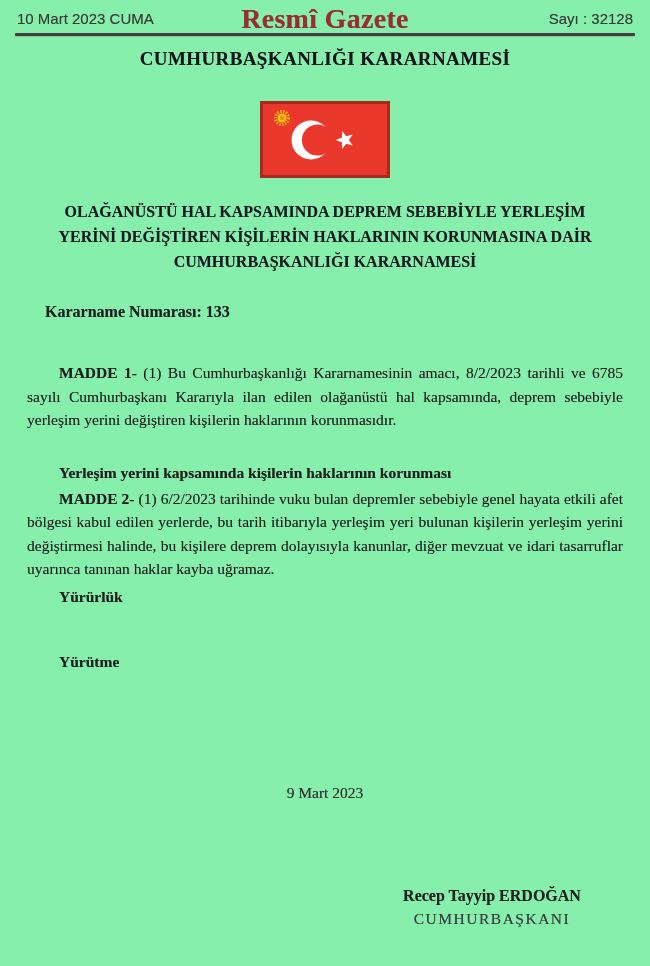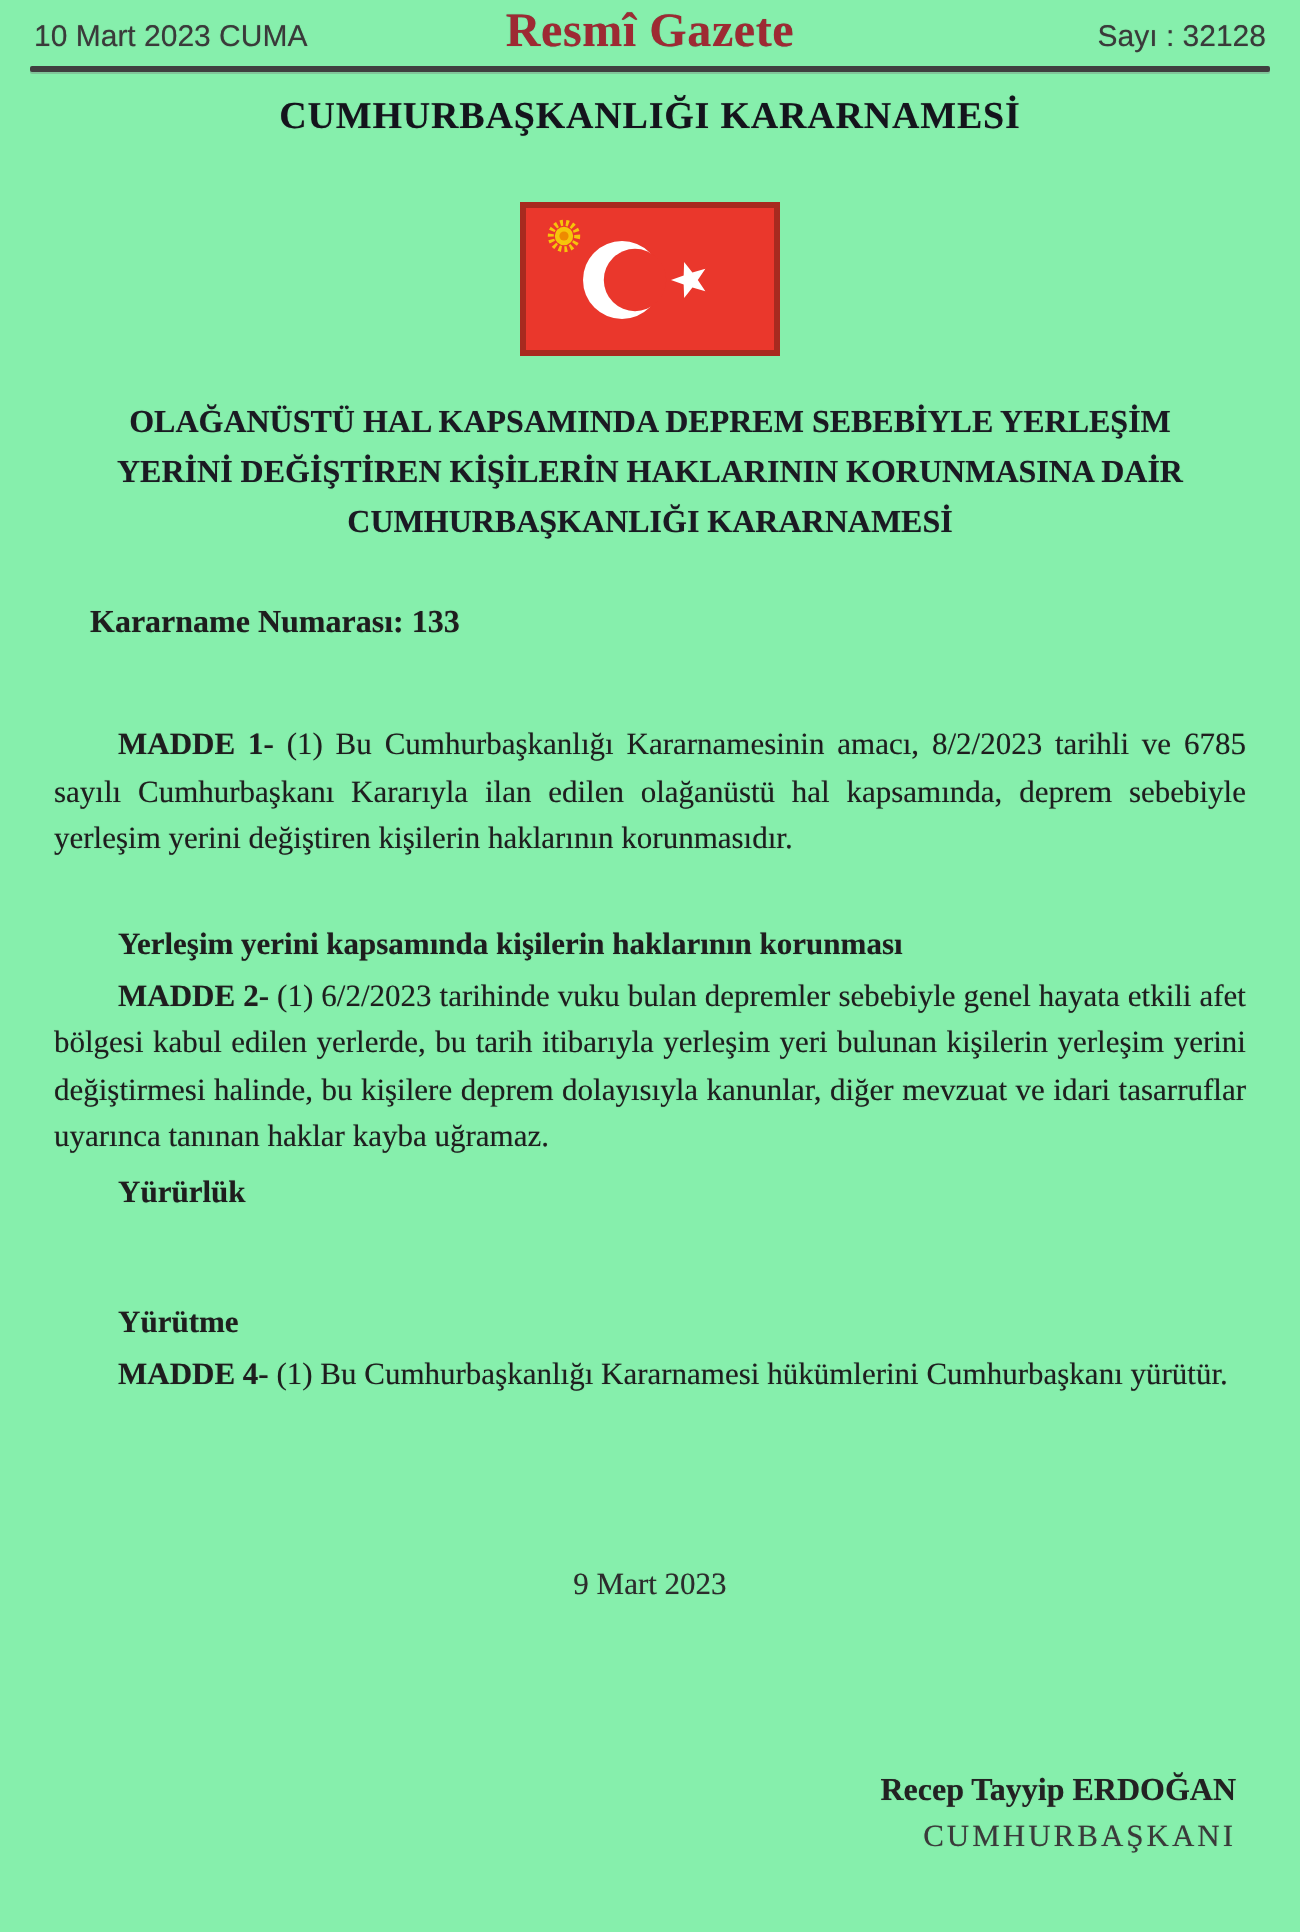--- a/index.html
+++ b/index.html
@@ -16,21 +16,21 @@
   }
   
   .header-date {
     position:absolute; left:17px; top:10px;
     font-family:"Liberation Sans", sans-serif;
     font-size:15px; color:#3a3a3a;
   }
   .gazette-title {
     position:absolute; left:0; right:0; top:3px;
     text-align:center;
-    font-size:24px; font-weight:bold;
+    font-size:28px; font-weight:bold;
     letter-spacing:0.3px;
   }
   .issue-number {
     position:absolute; right:17px; top:10px;
     font-family:"Liberation Sans", sans-serif;
     font-size:15px; color:#3a3a3a;
   }
   .header-rule {
     position:absolute; left:15px; right:15px; top:33px;
     height:3px; background:#3f3f3f; border-radius:1px;
@@ -79,21 +79,21 @@
   .sec-2 { top:461px; }
   .sec-3 { top:585px; }
   .sec-4 { top:650px; }
   
   .decree-date {
     position:absolute; left:0; right:0; top:784px;
     text-align:center; font-size:15.5px; color:#2c2c2c;
   }
   .signature {
     position:absolute; left:366px; top:887px; width:252px;
-    text-align:right;
+    text-align:center;
   }
   .signature-name { font-size:16px; font-weight:bold; color:#222; }
   .signature-title {
     font-size:15.5px; letter-spacing:1.5px;
     color:#3a3a3a; margin-top:5px;
   }
 </style>
 </head>
 <body>
 
@@ -138,21 +138,20 @@
     <p class="section-heading">Yerleşim yerini kapsamında kişilerin haklarının korunması</p>
     <p class="article"><b>MADDE 2-</b><span> (1) 6/2/2023 tarihinde vuku bulan depremler sebebiyle genel hayata etkili afet bölgesi kabul edilen yerlerde, bu tarih itibarıyla yerleşim yeri bulunan kişilerin yerleşim yerini değiştirmesi halinde, bu kişilere deprem dolayısıyla kanunlar, diğer mevzuat ve idari tasarruflar uyarınca tanınan haklar kayba uğramaz.</span></p>
   </div>
 
   <div class="section sec-3">
     <p class="section-heading">Yürürlük</p>
   </div>
 
   <div class="section sec-4">
     <p class="section-heading">Yürütme</p>
-    <p class="article"><b>MADDE 4-</b><span> (1) Bu Cumhurbaşkanlığı Kararnamesi hükümlerini Cumhurbaşkanı yürütür.</span></p>
   </div>
 
   <div class="decree-date">9 Mart 2023</div>
 
   <div class="signature">
     <div class="signature-name">Recep Tayyip ERDOĞAN</div>
     <div class="signature-title">CUMHURBAŞKANI</div>
   </div>
 
 </div>

